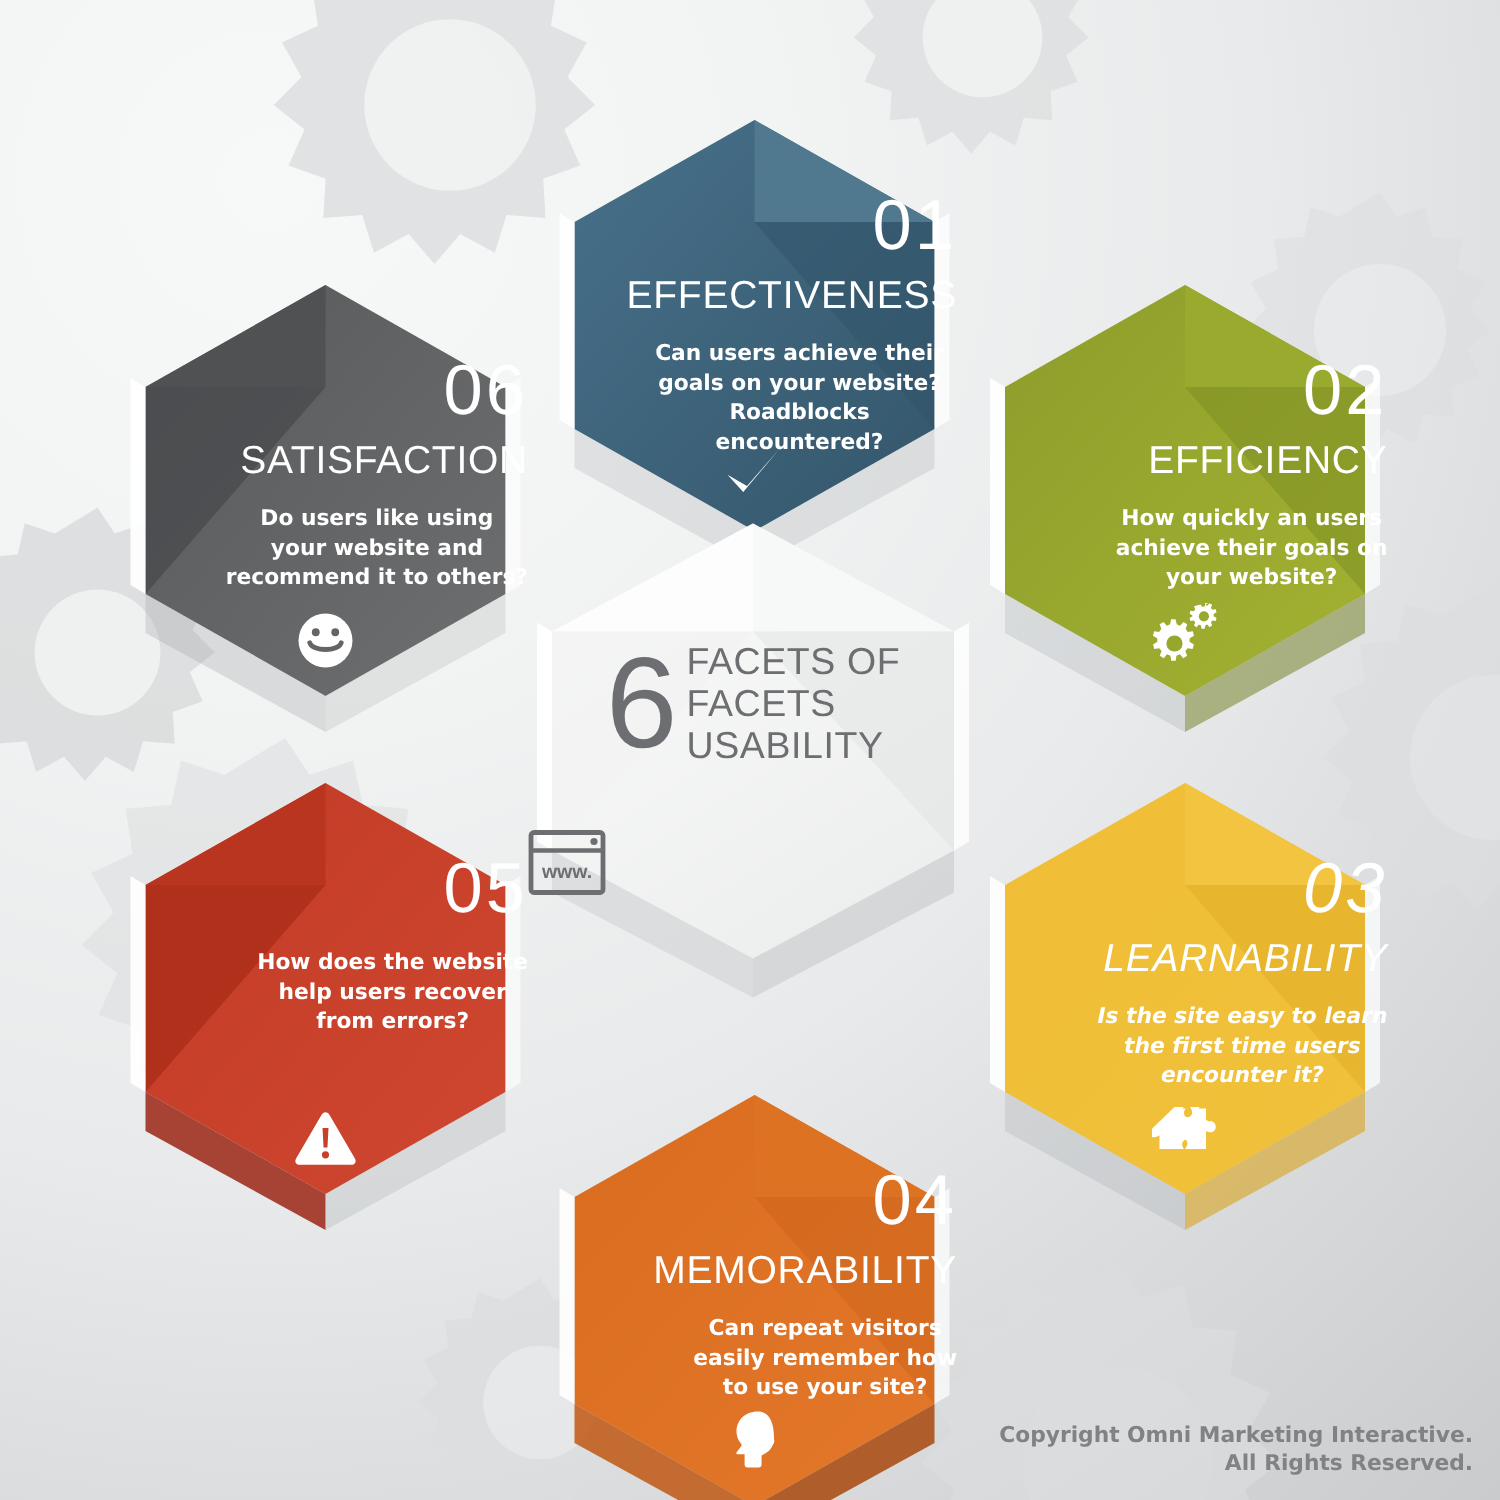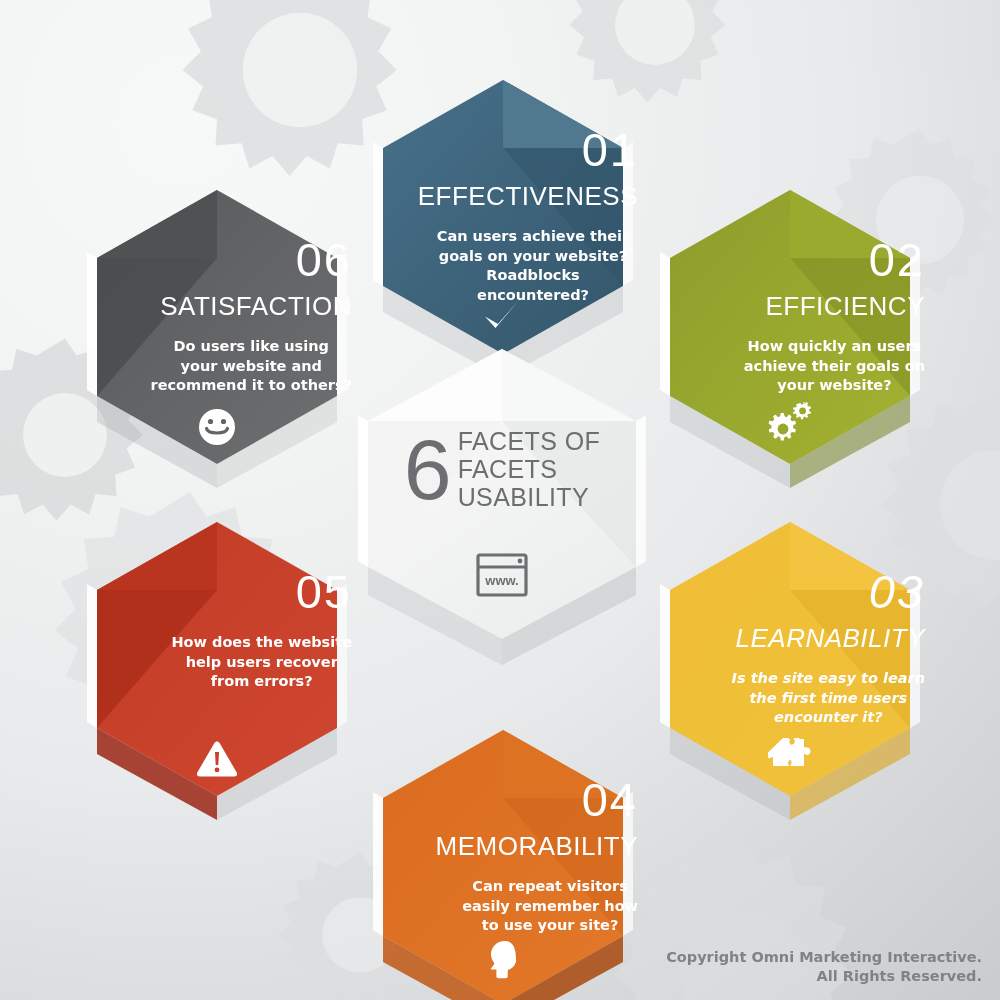--- a/index.html
+++ b/index.html
@@ -59,21 +59,21 @@
     display:flex;align-items:center;margin-top:82px;gap:6px;
   }
   .big6{
     font-size:86px;font-weight:300;color:#6d6e71;line-height:.82;
     font-family:"Liberation Sans",sans-serif;
   }
   .center-lines{
     text-align:left;color:#6d6e71;font-size:25px;font-weight:400;
     line-height:1.12;letter-spacing:.4px;font-family:"Liberation Sans",sans-serif;
   }
-  .center-icon{position:absolute;left:0;right:0;bottom:68px;display:flex;justify-content:center;}
+  .center-icon{position:absolute;left:0;right:0;bottom:68px;display:flex;}
 
   
   #copyright{
     position:absolute;right:18px;bottom:14px;text-align:right;
     color:#808284;font-size:14.5px;font-weight:700;line-height:1.3;
     font-family:"DejaVu Sans",sans-serif;
   }
   #copyright div{white-space:nowrap;}
 </style>
 </head>

